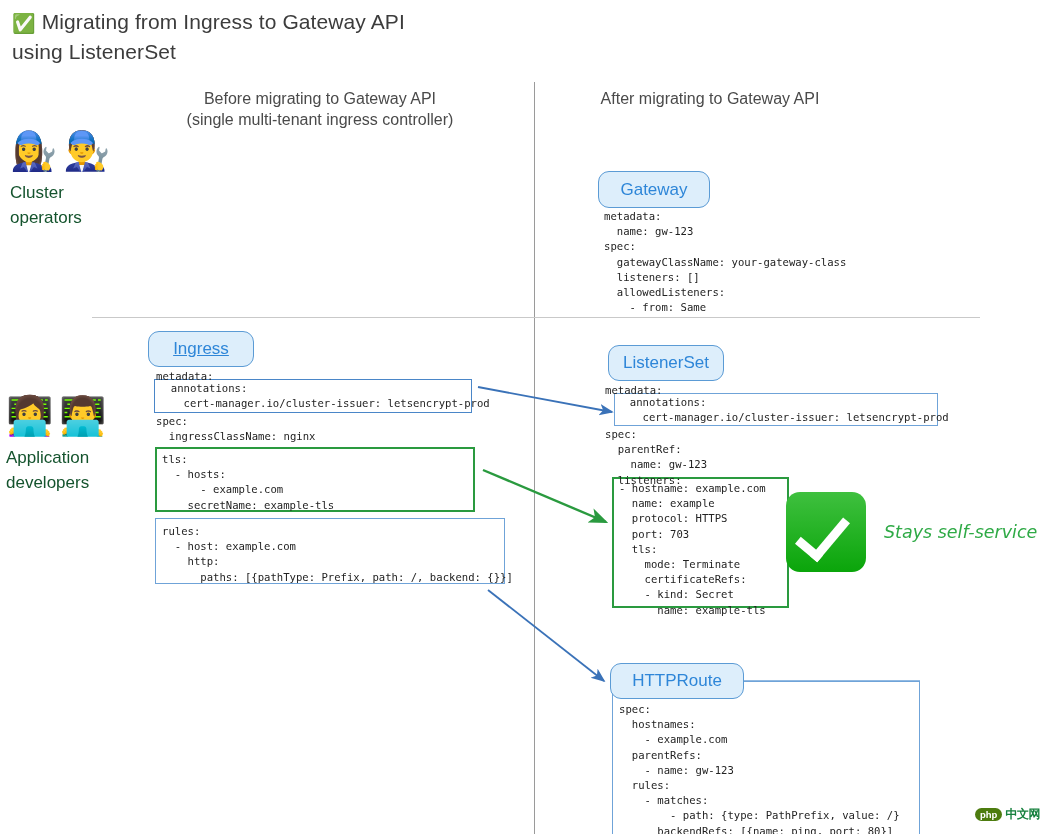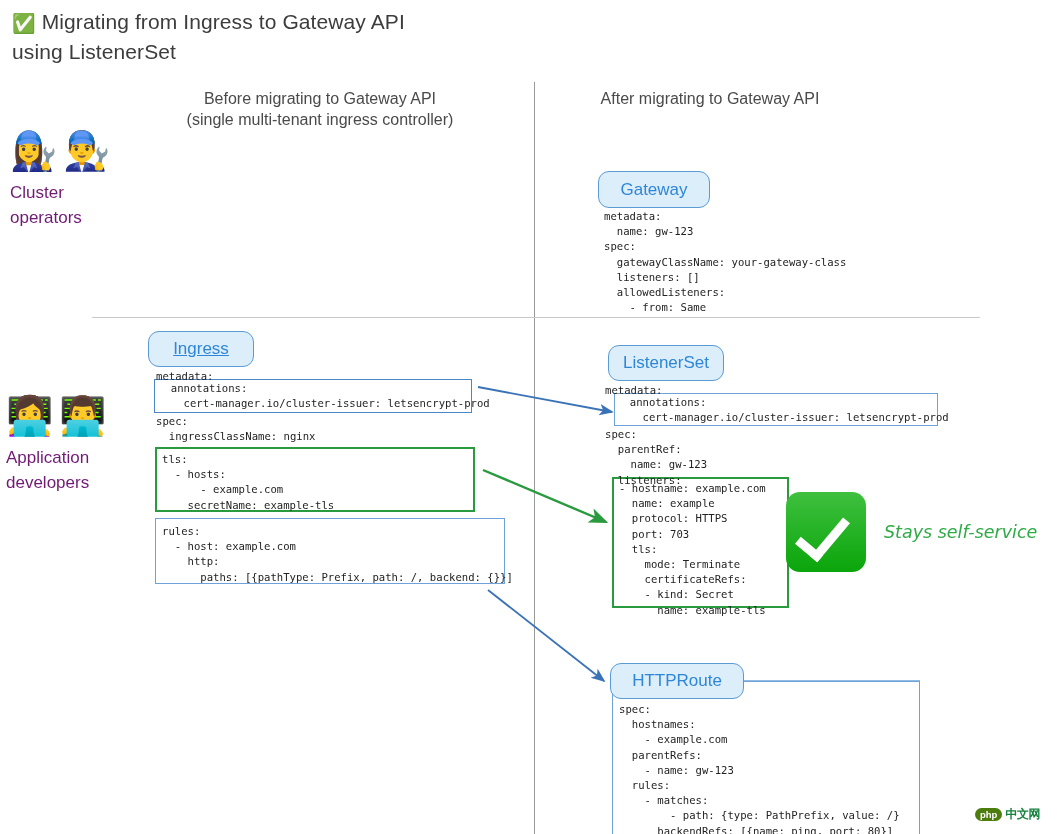--- a/index.html
+++ b/index.html
@@ -59,21 +59,21 @@
   .persona { position: absolute; }
   .persona .emojis {
     font-size: 38px;
     line-height: 46px;
     letter-spacing: 6px;
     white-space: nowrap;
   }
   .persona .plabel {
     font-size: 17px;
     line-height: 25px;
-    color: #701a75;
+    color: #14532d;
     margin-top: 6px;
   }
   #persona-cluster { left: 10px; top: 128px; }
   #persona-devs    { left: 6px;  top: 393px; }
 
   
   .pill {
     position: absolute;
     background: #ddeefb;
     border: 1.6px solid #5b9bd5;

